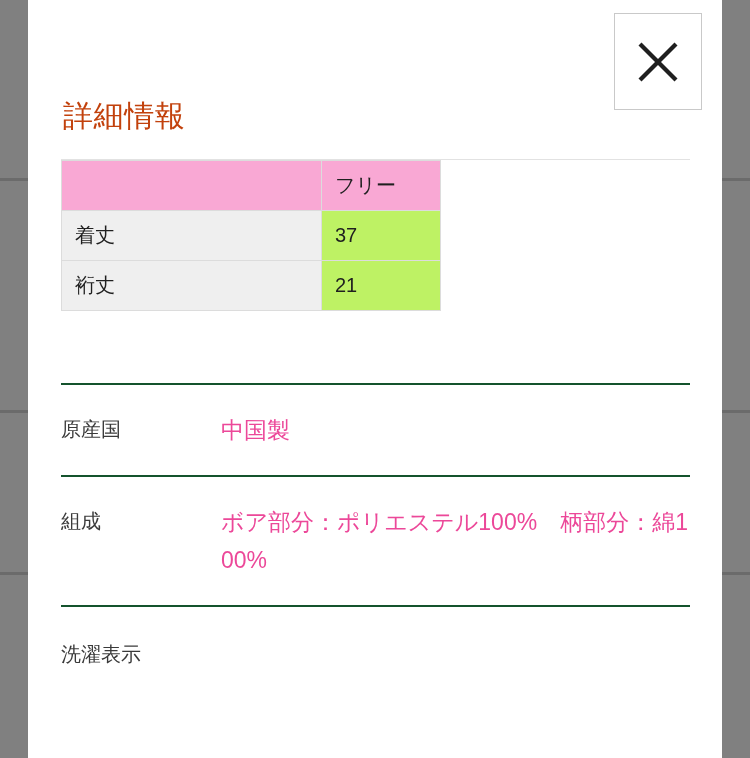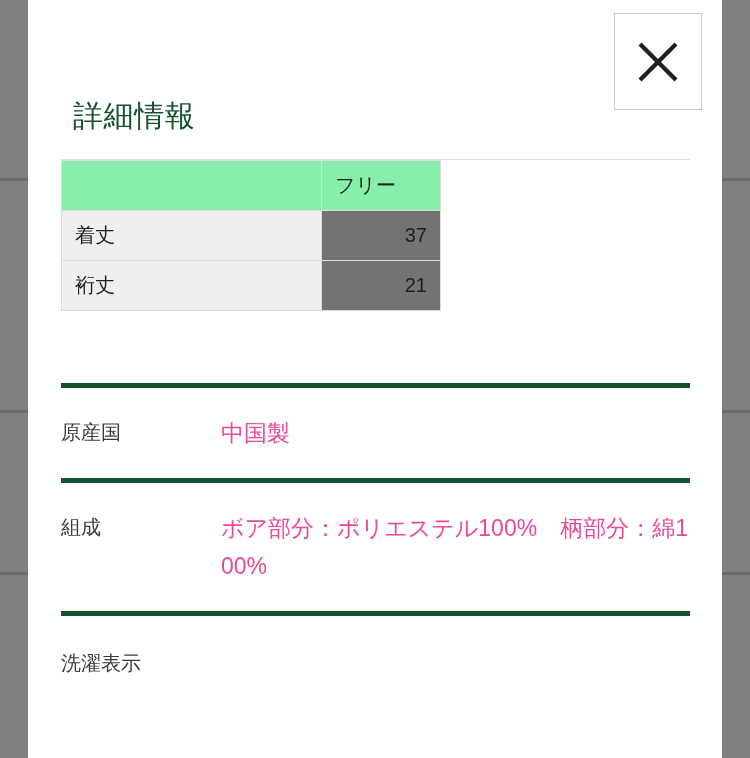--- a/index.html
+++ b/index.html
@@ -67,26 +67,26 @@
     padding: 0;
     display: flex;
     align-items: center;
     justify-content: center;
   }
   .close-button svg { display: block; }
 
   
   .modal-title {
     position: absolute;
-    left: 45px;
+    left: 35px;
     top: 98px;
     margin: 0;
     font-size: 30px;
     font-weight: 400;
-    color: #14532d;
+    color: #c2410c;
     letter-spacing: 0.02em;
     line-height: 1.2;
   }
 
   
   .size-table-wrap {
     position: absolute;
     left: 33px;
     top: 159px;
     width: 629px;
@@ -112,43 +112,42 @@
     height: 50px;
     padding: 0 13px;
     text-align: left;
     vertical-align: middle;
     font-size: 20px;
     font-weight: 400;
     color: #1f1f1f;
     box-sizing: border-box;
   }
   table.size-table thead th {
-    background: #86efac;
+    background: #f9a8d4;
     border-top: 1px solid #dcdcdc;
   }
   table.size-table tbody th {
     background: #efefef;
     margin-left: 48px;
   }
   table.size-table tbody td {
-    background: #737373;
-    text-align: right;
+    background: #bef264;
   }
 
   
   .detail-list {
     position: absolute;
     left: 33px;
     top: 383px;
     width: 629px;
   }
   .detail-row {
     display: flex;
     align-items: flex-start;
-    border-top: 5px solid #14532d;
+    border-top: 2px solid #14532d;
     padding: 27px 0 26px 0;
     box-sizing: border-box;
   }
   .detail-row:last-child {
     border-bottom: 1px solid #e4e4e4;
     flex-direction: column;
   }
   .detail-label {
     flex: 0 0 160px;
     font-size: 20px;

